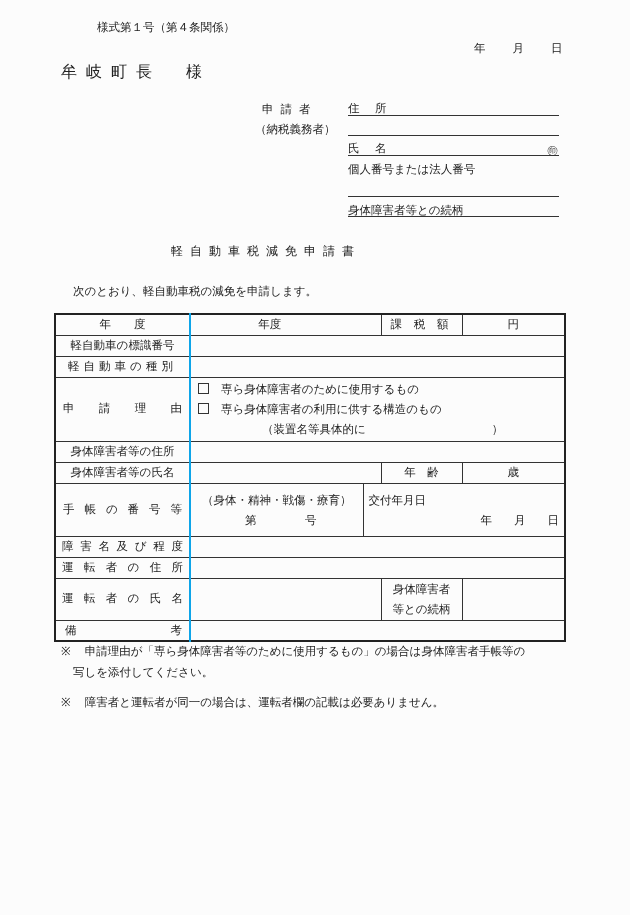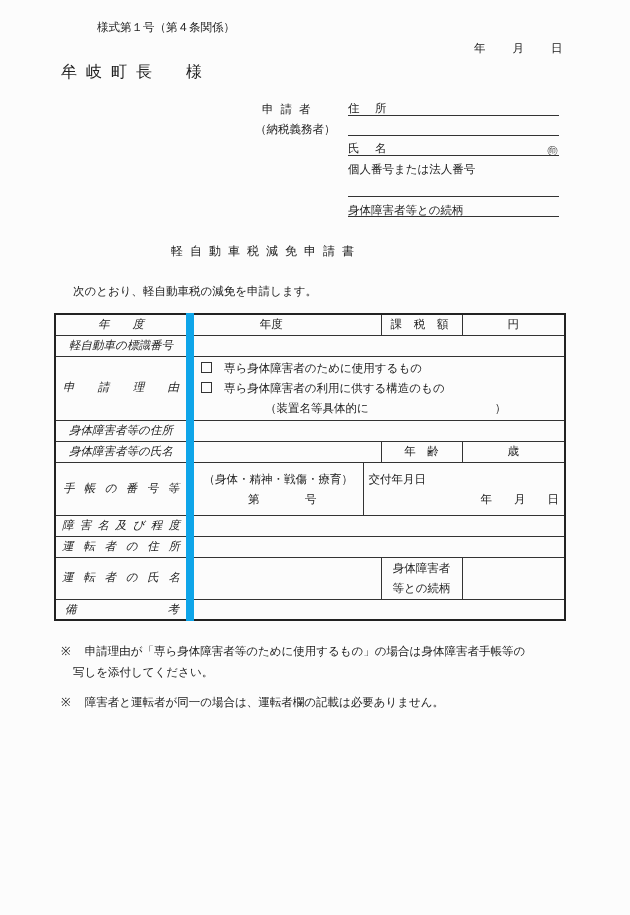--- a/index.html
+++ b/index.html
@@ -40,21 +40,21 @@
       table-layout: fixed;
       font-size: 11.5px;
     }
     table.main td {
       border: 1px solid #333;
       padding: 0 5px;
       vertical-align: middle;
       line-height: 1;
       white-space: nowrap;
     }
-    table.main td.lbl { border-right: 8px solid #0ea5e9; font-style: italic; }
+    table.main td.lbl { border-right: 2px solid #0ea5e9; }
     .jl { display: flex; justify-content: space-between; }
     .center { text-align: center; }
     .right { text-align: center; }
 
     .reason-line { height: 20px; line-height: 20px; }
     .chk { display: inline-block; width: 9px; height: 9px; border: 1px solid #333; margin-right: 12px; vertical-align: -1px; }
 
     .note { position: absolute; left: 61px; font-size: 11.5px; line-height: 1; white-space: nowrap; }
   </style>
 </head>
@@ -111,20 +111,26 @@
     </td>
   </tr>
 
   <tr style="height:21px">
     <td class="lbl center">
       <span>軽自動車の標識番号</span>
     </td>
     <td colspan="4"></td>
   </tr>
 
+  <tr style="height:21px">
+    <td class="lbl center" style="letter-spacing:4px;">
+      <span>軽自動車の種別</span>
+    </td>
+    <td colspan="4"></td>
+  </tr>
 
   <tr style="height:64px">
     <td class="lbl">
       <div class="jl" style="padding:0 2px;">
         <span>申</span>
             <span>請</span>
             <span>理</span>
             <span>由</span>
       </div>
     </td>

